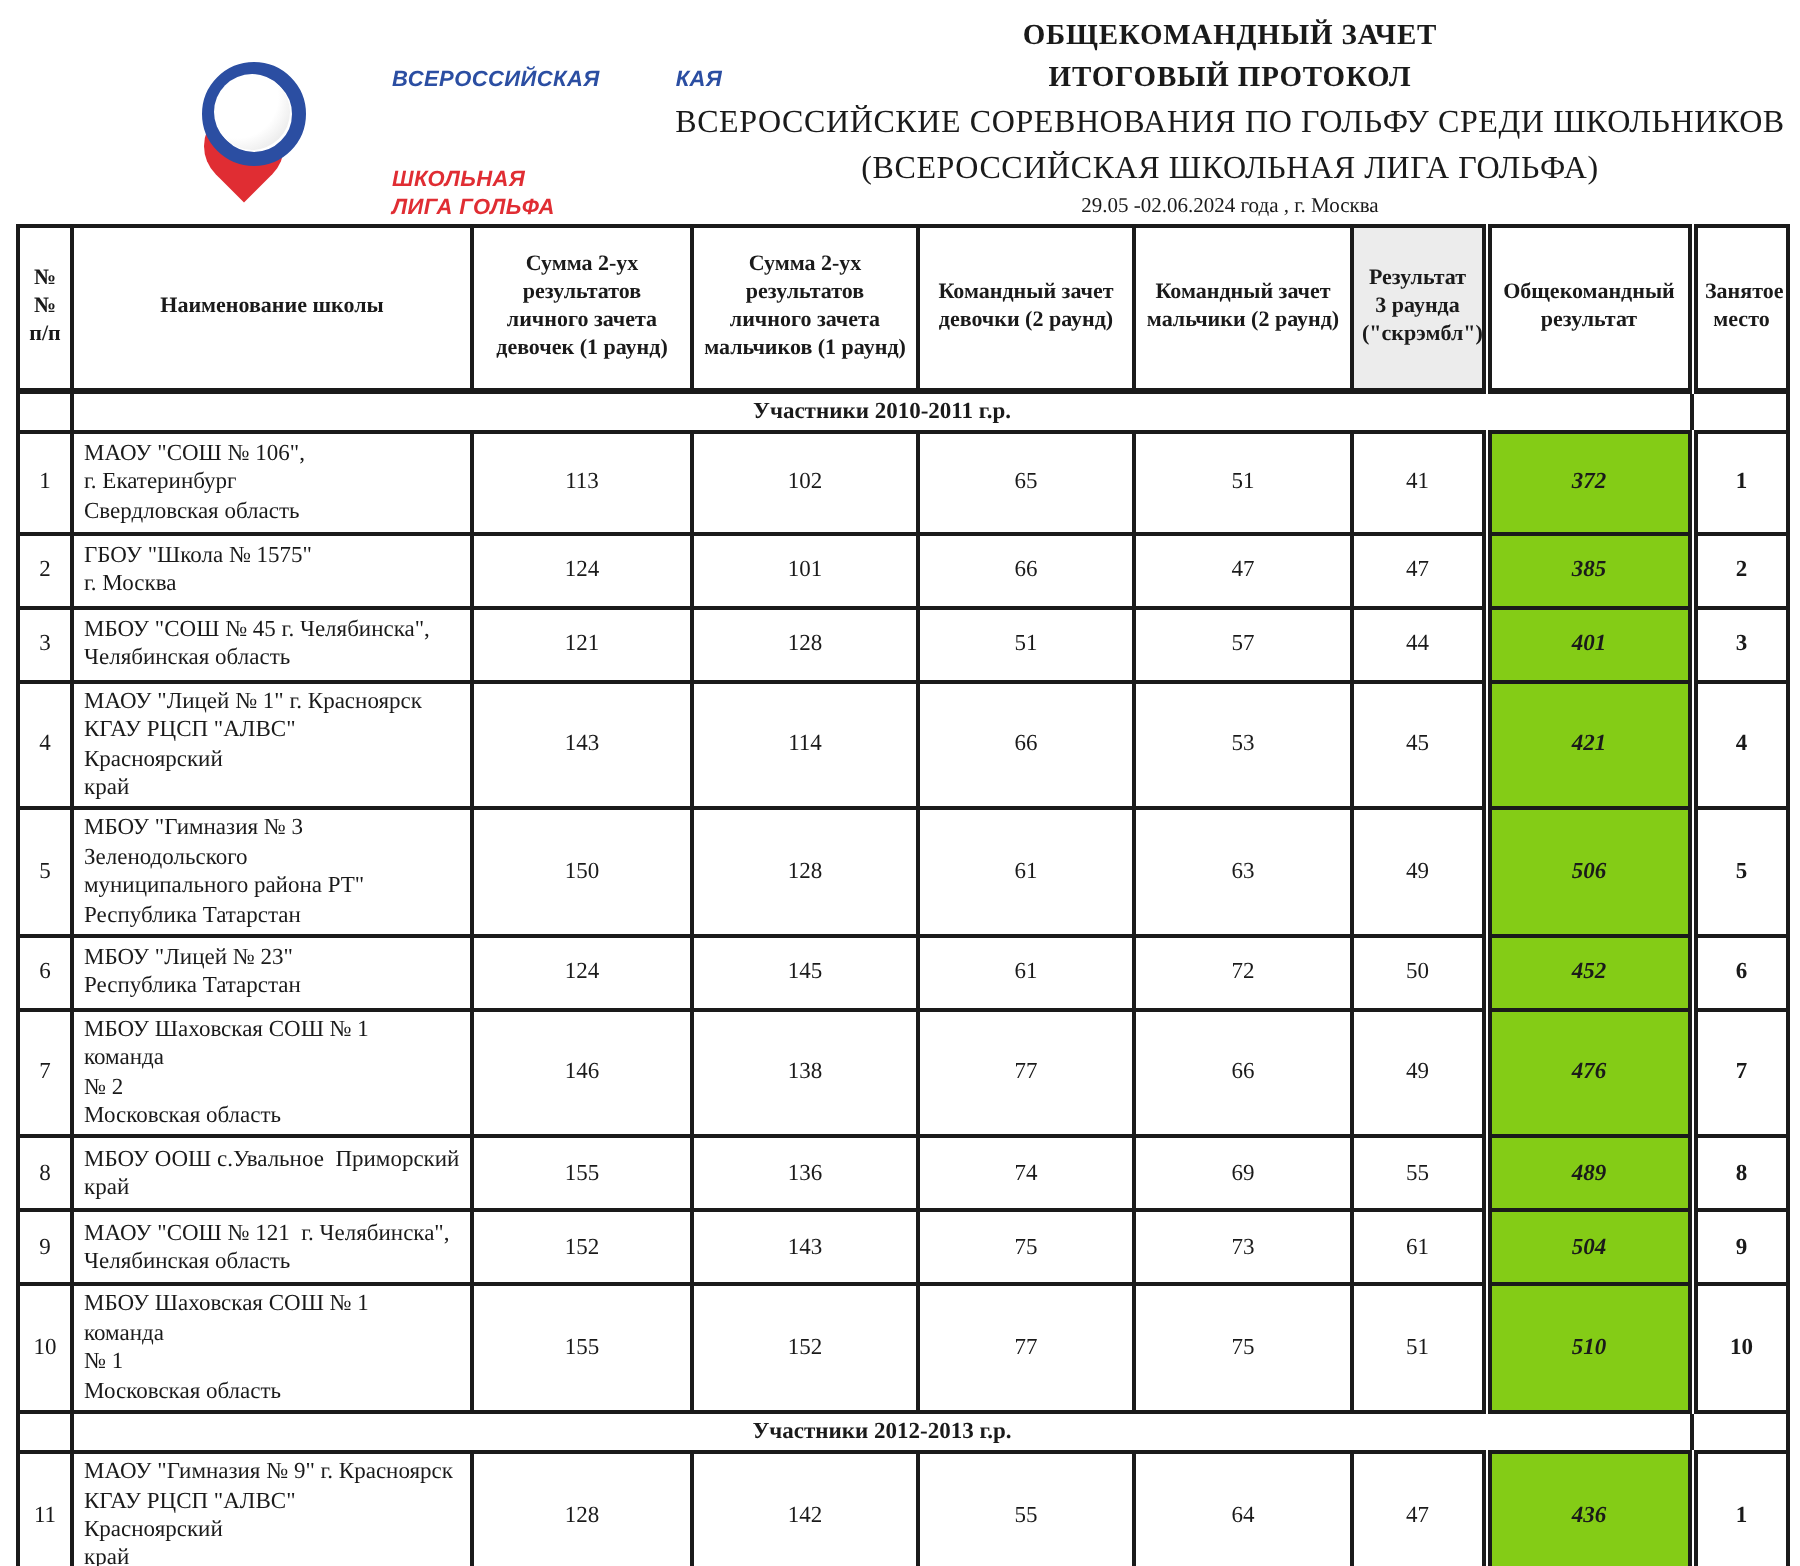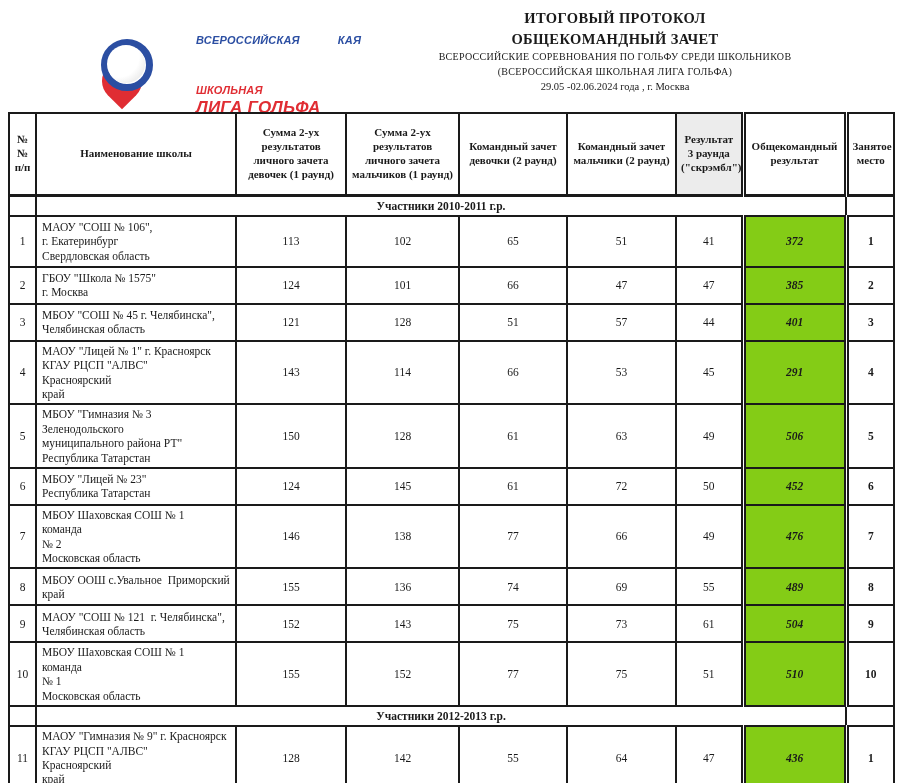--- a/index.html
+++ b/index.html
@@ -62,34 +62,34 @@
     margin-top:24px;
     font-family:"Liberation Sans","DejaVu Sans",sans-serif;
     font-weight:bold;
     font-style:italic;
     line-height:1.22;
     letter-spacing:0.2px;
     white-space:nowrap;
   }
   .logo-text .lt1{color:#2b4ea2;font-size:11px;display:flex;gap:38px;}
   .logo-text .lt2{color:#e02d33;font-size:11px;margin-top:37px;}
-  .logo-text .lt3{color:#e02d33;font-size:17px;}
+  .logo-text .lt3{color:#e02d33;font-size:11px;}
   .titles{
     position:absolute;
     left:330px; right:0; top:8px;
     text-align:center;
   }
   .titles .t1{
     font-size:14.5px;
     font-weight:bold;
     letter-spacing:0.4px;
     line-height:1.45;
   }
   .titles .t2{
-    font-size:10px;
+    font-size:16px;
     letter-spacing:0.3px;
     line-height:1.45;
   }
   .titles .t3{
     font-size:10.5px;
     line-height:1.5;
   }
   
   table.protocol{
     position:absolute;
@@ -159,22 +159,22 @@
         <div class="lt1">
           <span>ВСЕРОССИЙСКАЯ</span>
           <span>КАЯ</span>
         </div>
         <div class="lt2">ШКОЛЬНАЯ</div>
         <div class="lt3">ЛИГА ГОЛЬФА</div>
       </div>
     </div>
 
     <div class="titles">
+      <div class="t1">ОБЩЕКОМАНДНЫЙ ЗАЧЕТ</div>
       <div class="t1">ИТОГОВЫЙ ПРОТОКОЛ</div>
-      <div class="t1">ОБЩЕКОМАНДНЫЙ ЗАЧЕТ</div>
       <div class="t2">ВСЕРОССИЙСКИЕ СОРЕВНОВАНИЯ ПО ГОЛЬФУ СРЕДИ ШКОЛЬНИКОВ</div>
       <div class="t2">(ВСЕРОССИЙСКАЯ ШКОЛЬНАЯ ЛИГА ГОЛЬФА)</div>
       <div class="t3">29.05 -02.06.2024 года , г. Москва</div>
     </div>
   </div>
 
   <table class="protocol">
     <colgroup>
       <col style="width:27px">
         <col style="width:200px">
@@ -258,21 +258,21 @@
         <tr class="h3">
           <td>4</td>
           <td class="c-school">МАОУ "Лицей № 1" г. Красноярск
 КГАУ РЦСП "АЛВС"     Красноярский
 край</td>
           <td>143</td>
           <td>114</td>
           <td>66</td>
           <td>53</td>
           <td>45</td>
-          <td class="c-total">291</td>
+          <td class="c-total">421</td>
           <td class="c-place">4</td>
         </tr>
         <tr class="h3">
           <td>5</td>
           <td class="c-school">МБОУ "Гимназия № 3 Зеленодольского
 муниципального района РТ"
 Республика Татарстан</td>
           <td>150</td>
           <td>128</td>
           <td>61</td>

